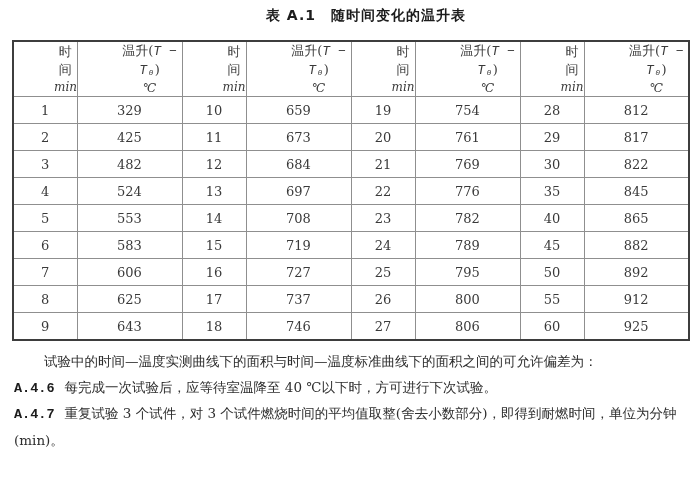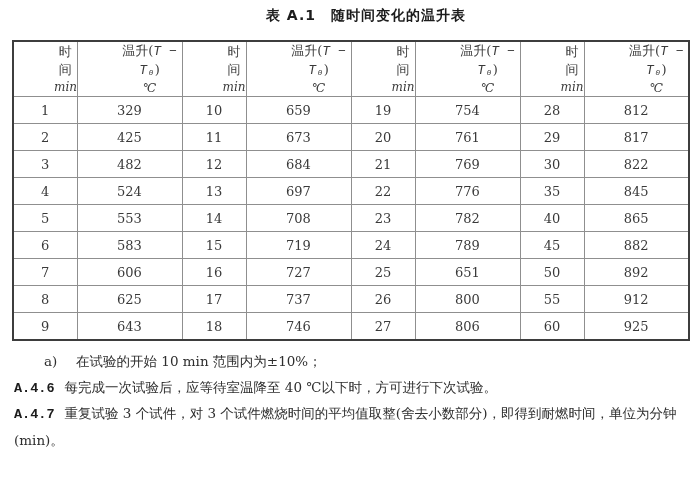--- a/index.html
+++ b/index.html
@@ -162,21 +162,21 @@
         <td class="pair-end">789</td>
         <td>45</td>
         <td>882</td>
       </tr>
       <tr>
         <td>7</td>
         <td class="pair-end">606</td>
         <td>16</td>
         <td class="pair-end">727</td>
         <td>25</td>
-        <td class="pair-end">651</td>
+        <td class="pair-end">795</td>
         <td>50</td>
         <td>892</td>
       </tr>
       <tr>
         <td>8</td>
         <td class="pair-end">625</td>
         <td>17</td>
         <td class="pair-end">737</td>
         <td>26</td>
         <td class="pair-end">800</td>
@@ -190,16 +190,16 @@
         <td class="pair-end">746</td>
         <td>27</td>
         <td class="pair-end">806</td>
         <td>60</td>
         <td>925</td>
       </tr>
     </tbody>
 </table>
 
 <div class="notes">
-  <p class="p-item"><span class="item-label">a)</span><span>在试验的开始 10 min 范围内为±10%；</span></p>
+  <p class="p-indent">试验中的时间—温度实测曲线下的面积与时间—温度标准曲线下的面积之间的可允许偏差为：</p>
   <p><span class="clause-label">A.4.6</span><span>每完成一次试验后，应等待室温降至 40 ℃以下时，方可进行下次试验。</span></p>
   <p><span class="clause-label">A.4.7</span><span>重复试验 3 个试件，对 3 个试件燃烧时间的平均值取整(舍去小数部分)，即得到耐燃时间，单位为分钟(min)。</span></p>
 </div>
 
 </body></html>

